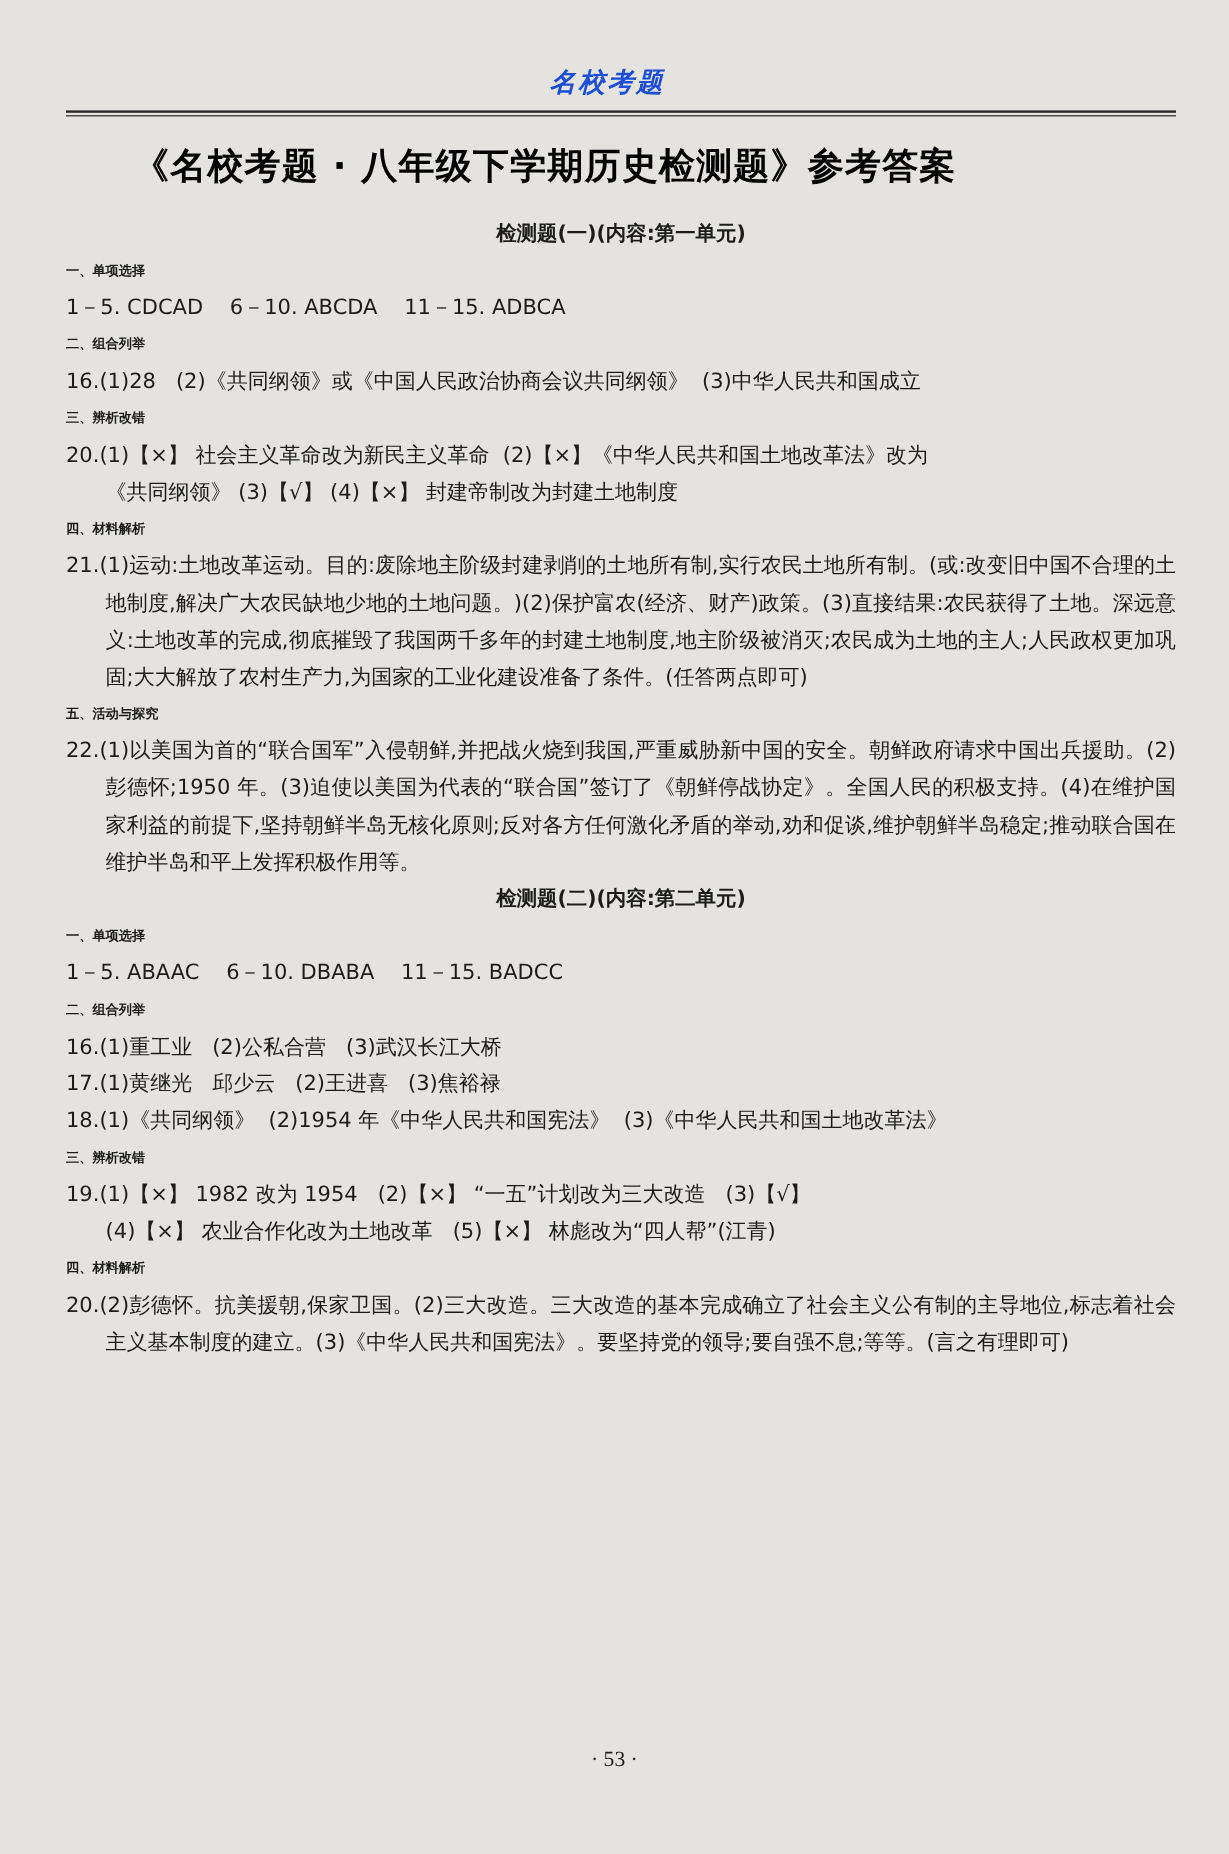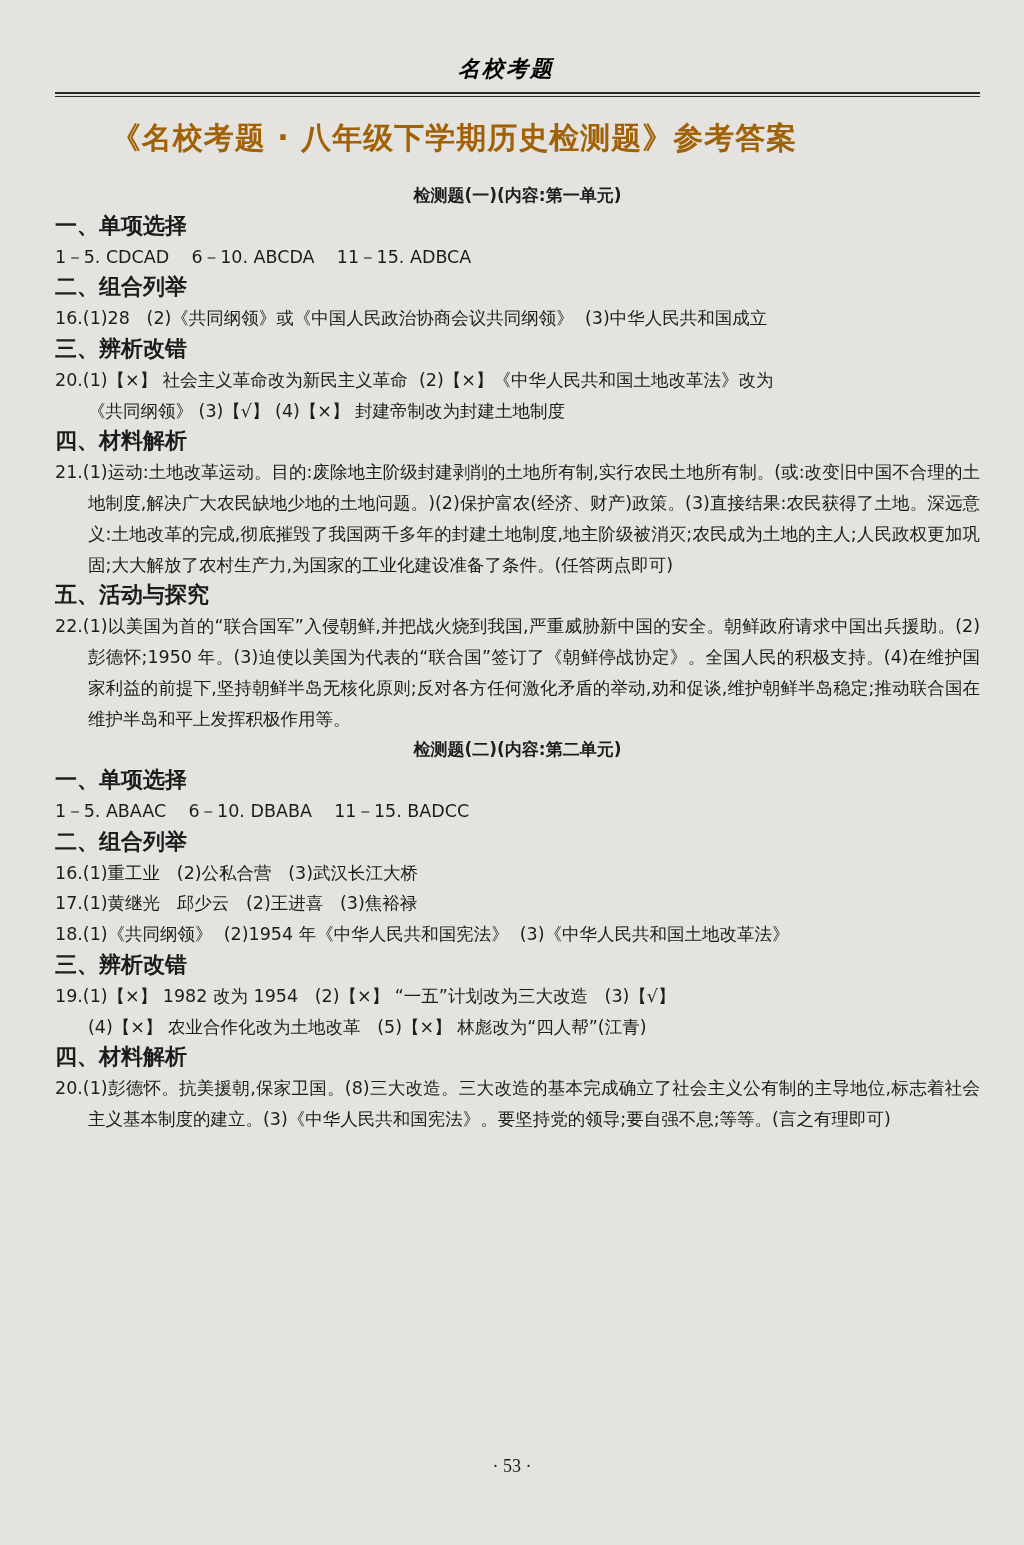--- a/index.html
+++ b/index.html
@@ -14,57 +14,57 @@
     }
     .page-header {
       position: absolute;
       top: 54px; left: 0; width: 1012px;
       text-align: center;
       font-family: "DejaVu Serif", serif;
       font-style: italic;
       font-weight: bold;
       font-size: 22px;
       letter-spacing: 2px;
-      color: #000000;
+      color: #1d4ed8;
     }
     .rule {
       position: absolute;
       left: 55px; width: 925px;
       top: 92px;
       height: 2px;
       background: #2a2a2a;
     }
     .rule.second { top: 96px; height: 1px; }
     .doc-title {
       position: absolute;
       top: 118px; left: 0; width: 908px;
       text-align: center;
       font-size: 30px;
       font-weight: bold;
       letter-spacing: 1px;
-      color: #a16207;
+      color: #000000;
       font-family: "DejaVu Sans", sans-serif;
     }
     .content {
       position: absolute;
       top: 180px;
       left: 55px;
       width: 925px;
       font-family: "DejaVu Sans", sans-serif;
       font-size: 17.5px;
       line-height: 30.8px;
     }
     .sub-title {
       text-align: center;
       font-size: 17px;
       font-weight: bold;
     }
     .sec-head {
       font-weight: bold;
-      font-size: 22px;
+      font-size: 11px;
     }
     .ans-line { white-space: pre; }
     .item {
       padding-left: 33px;
       text-indent: -33px;
       text-align: justify;
     }
     .cont { padding-left: 33px; white-space: pre; }
     .page-number {
       position: absolute;
@@ -111,16 +111,16 @@
   <div class="sec-head">二、组合列举</div>
   <div class="ans-line">16.(1)重工业   (2)公私合营   (3)武汉长江大桥</div>
   <div class="ans-line">17.(1)黄继光   邱少云   (2)王进喜   (3)焦裕禄</div>
   <div class="ans-line">18.(1)《共同纲领》  (2)1954 年《中华人民共和国宪法》  (3)《中华人民共和国土地改革法》</div>
 
   <div class="sec-head">三、辨析改错</div>
   <div class="ans-line">19.(1)【×】 1982 改为 1954   (2)【×】 “一五”计划改为三大改造   (3)【√】</div>
   <div class="cont">(4)【×】 农业合作化改为土地改革   (5)【×】 林彪改为“四人帮”(江青)</div>
 
   <div class="sec-head">四、材料解析</div>
-  <div class="item">20.(1)彭德怀。抗美援朝,保家卫国。(8)三大改造。三大改造的基本完成确立了社会主义公有制的主导地位,标志着社会主义基本制度的建立。(3)《中华人民共和国宪法》。要坚持党的领导;要自强不息;等等。(言之有理即可)</div>
+  <div class="item">20.(2)彭德怀。抗美援朝,保家卫国。(2)三大改造。三大改造的基本完成确立了社会主义公有制的主导地位,标志着社会主义基本制度的建立。(3)《中华人民共和国宪法》。要坚持党的领导;要自强不息;等等。(言之有理即可)</div>
 </div>
 
 <div class="page-number">· 53 ·</div>
 
 </body></html>

